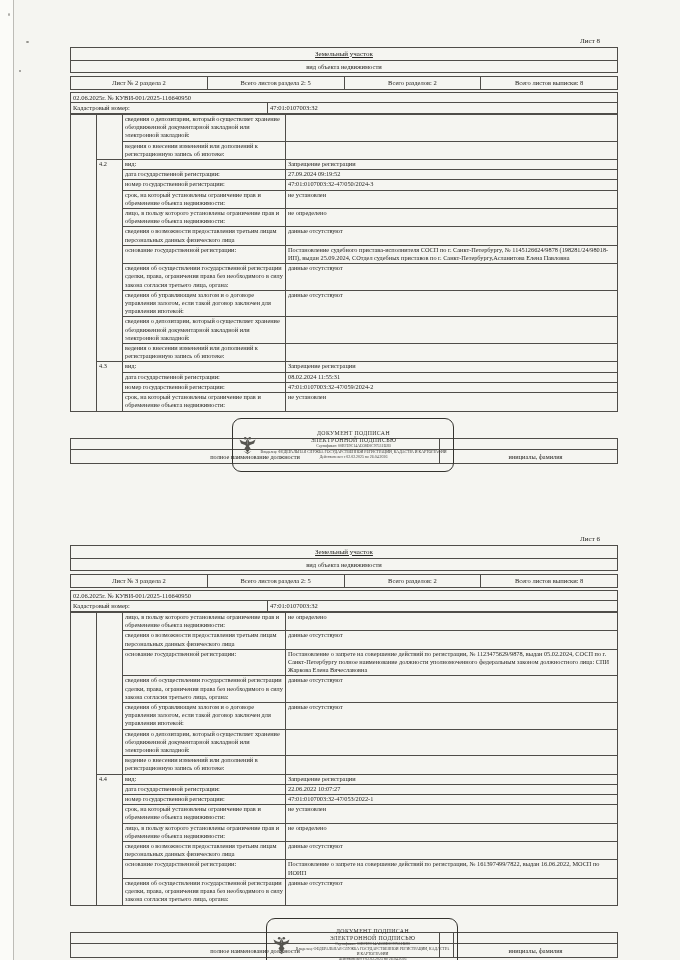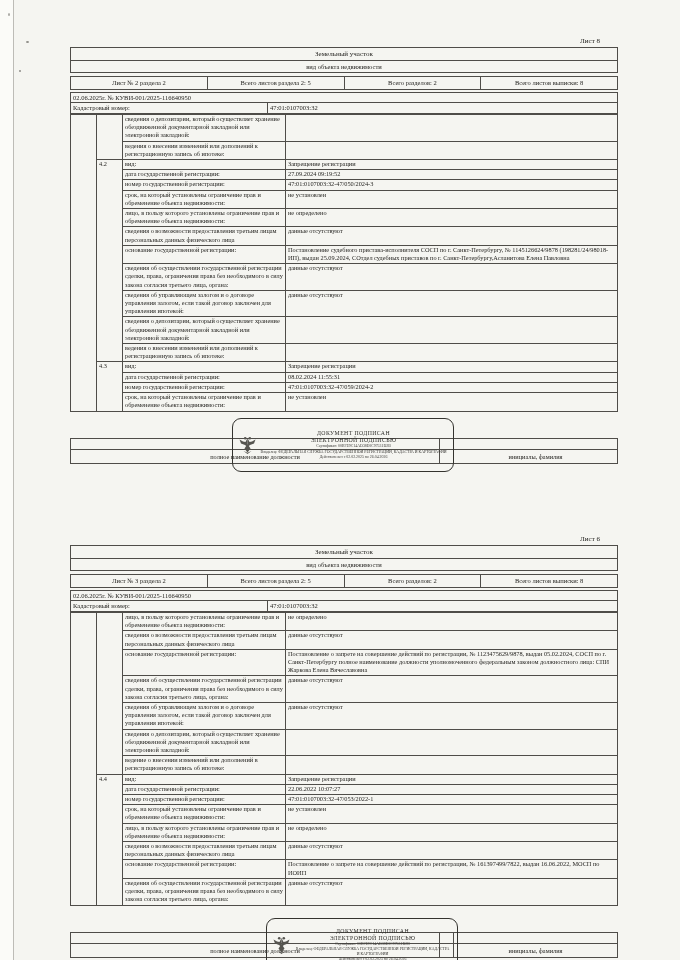--- a/index.html
+++ b/index.html
@@ -21,21 +21,21 @@
   .speck.s3{left:8px;top:13px;width:2px;height:3px;background:#aaa9a4;}
 
   .page{position:absolute;left:0;width:680px;}
   #page1{top:36px;}
   #page2{top:534px;}
   .content{margin-left:70px;width:548px;}
 
   .sheet-label{height:10px;line-height:10px;font-size:7px;text-align:right;padding-right:18px;margin-bottom:1px;}
 
   .title-box{border:1px solid var(--bc);}
-  .title-box .t1{font-size:7px;height:12px;line-height:12px;text-align:center;border-bottom:1px solid var(--bc);}
+  .title-box .t1{font-size:7px;height:12px;line-height:12px;text-align:center;border-bottom:1px solid var(--bc);text-decoration:underline;}
   .title-box .t2{font-size:6.5px;height:11px;line-height:11px;text-align:center;}
 
   .header-row{display:flex;margin-top:3px;}
   .hcell{flex:1;border:1px solid var(--bc);height:12px;line-height:12px;text-align:center;font-size:6.5px;white-space:nowrap;overflow:hidden;}
   .hcell + .hcell{border-left:none;}
 
   .doc-line{margin-top:2px;border:1px solid var(--bc);height:9px;line-height:9px;font-size:6.5px;padding-left:2px;}
   .cad-row{display:flex;border:1px solid var(--bc);border-top:none;height:10px;font-size:6.5px;line-height:10px;}
   .cad-label{width:194px;border-right:1px solid var(--bc);padding-left:2px;}
   .cad-value{flex:1;padding-left:2px;}

